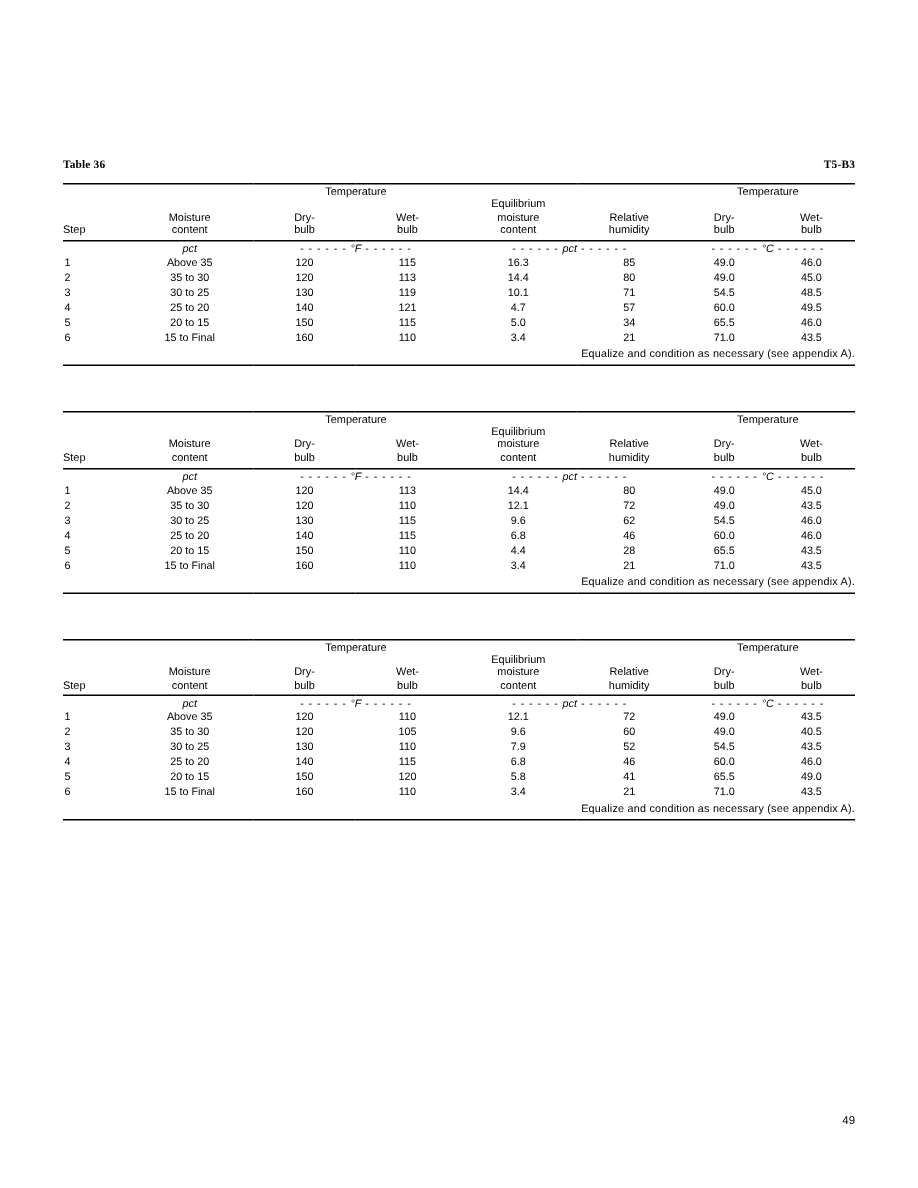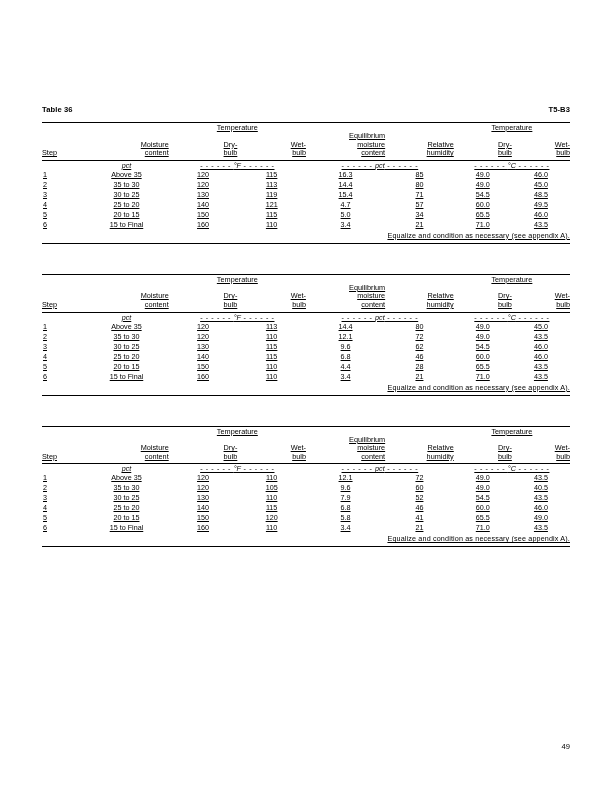--- a/index.html
+++ b/index.html
@@ -33,28 +33,28 @@
     margin-bottom: 28px;
   }
   .table-caption {
     display: flex;
     justify-content: space-between;
     align-items: baseline;
     font-size: 7.6px;
     font-weight: bold;
     letter-spacing: 0.1px;
     margin-bottom: 6px;
+    font-family: Liberation Serif, serif;
   }
 
   table.data {
     width: 100%;
     border-collapse: collapse;
     font-size: 7.2px;
     table-layout: fixed;
-    text-decoration: underline;
   }
   table.data td, table.data th {
     padding: 0;
     margin: 0;
     vertical-align: bottom;
     font-weight: normal;
   }
 
   
   .rule-top td {
@@ -81,21 +81,21 @@
     font-weight: bold;
     font-size: 7.3px;
     text-align: center;
     padding-top: 4px;
     padding-bottom: 0px;
     line-height: 9px;
   }
   .hdr-main td {
     font-weight: bold;
     font-size: 7.3px;
-    text-align: right;
+    text-align: center;
     line-height: 8.6px;
     padding-bottom: 2px;
   }
   .hdr-main td.step-cell {
     text-align: left;
     vertical-align: bottom;
   }
 
   
   .units td {
@@ -220,21 +220,21 @@
               <td class="">14.4</td>
               <td class="">80</td>
               <td class="">49.0</td>
               <td class="">45.0</td>
             </tr>
             <tr class="drow">
               <td class="step-cell">3</td>
               <td class="">30 to 25</td>
               <td class="">130</td>
               <td class="">119</td>
-              <td class="">15.4</td>
+              <td class="">10.1</td>
               <td class="">71</td>
               <td class="">54.5</td>
               <td class="">48.5</td>
             </tr>
             <tr class="drow">
               <td class="step-cell">4</td>
               <td class="">25 to 20</td>
               <td class="">140</td>
               <td class="">121</td>
               <td class="">4.7</td>

